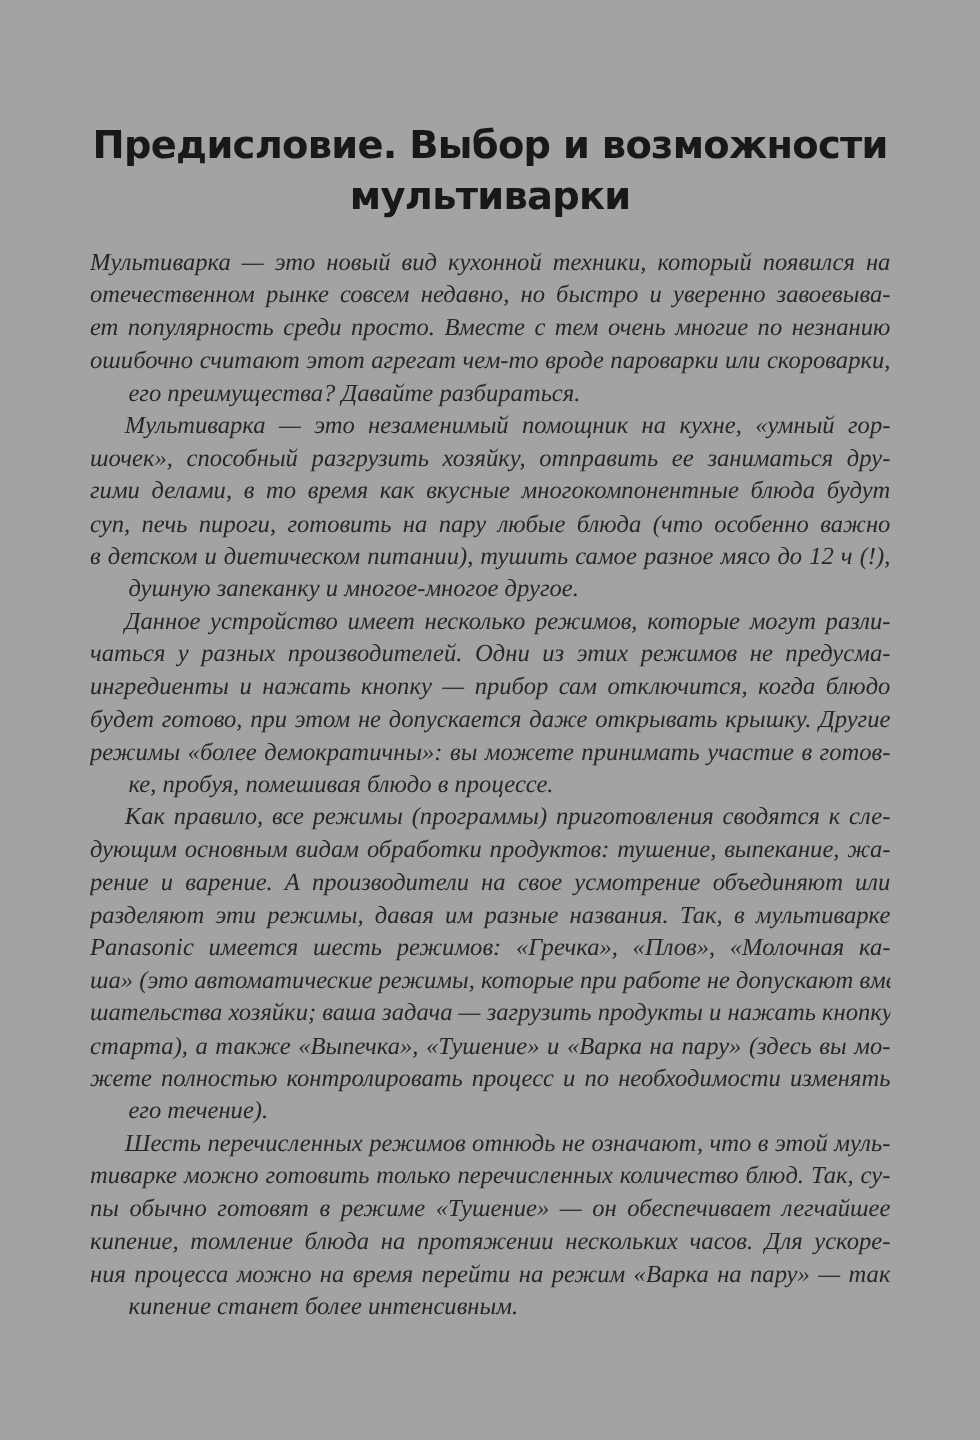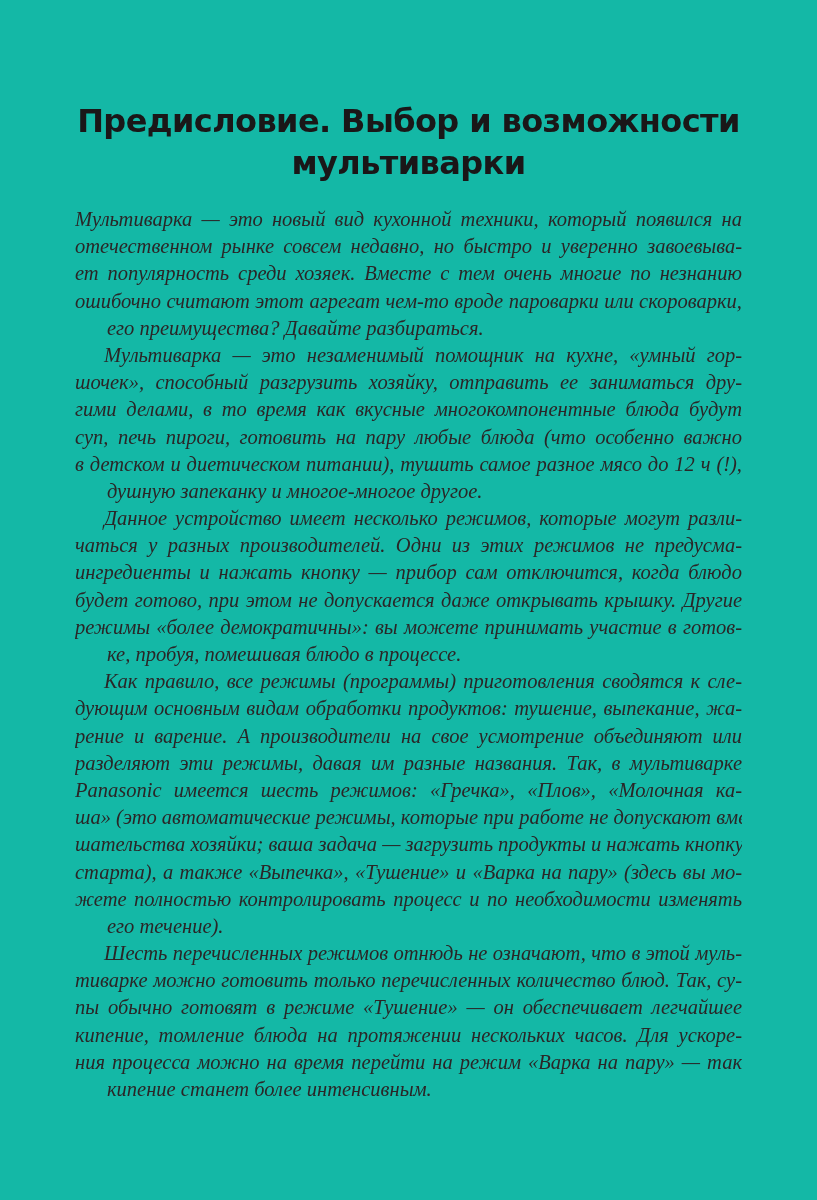--- a/index.html
+++ b/index.html
@@ -13,21 +13,21 @@
       position: relative;
       overflow: hidden;
       color: #231f20;
     }
     .page {
       position: absolute;
       left: 0;
       top: 0;
       width: 817px;
       height: 1200px;
-      background: #14b8a6;
+      background: #a3a3a3;
     }
     .title {
       position: absolute;
       left: 0;
       top: 100px;
       width: 817px;
       text-align: center;
       font-family: "DejaVu Sans", sans-serif;
       font-weight: bold;
       font-size: 32px;
@@ -74,21 +74,21 @@
   <h1 class="title" style="margin:0;">
     <span class="tline">Предисловие. Выбор и возможности</span>
     <span class="tline">мультиварки</span>
   </h1>
 
   <div class="body-text">
 
     <div class="paragraph">
       <span class="line">Мультиварка — это новый вид кухонной техники, который появился на</span>
       <span class="line">отечественном рынке совсем недавно, но быстро и уверенно завоевыва-</span>
-      <span class="line">ет популярность среди хозяек. Вместе с тем очень многие по незнанию</span>
+      <span class="line">ет популярность среди просто. Вместе с тем очень многие по незнанию</span>
       <span class="line">ошибочно считают этот агрегат чем-то вроде пароварки или скороварки,</span>
       <span class="line last">его преимущества? Давайте разбираться.</span>
     </div>
 
     <div class="paragraph">
       <span class="line indent">Мультиварка — это незаменимый помощник на кухне, «умный гор-</span>
       <span class="line">шочек», способный разгрузить хозяйку, отправить ее заниматься дру-</span>
       <span class="line">гими делами, в то время как вкусные многокомпонентные блюда будут</span>
       <span class="line">суп, печь пироги, готовить на пару любые блюда (что особенно важно</span>
       <span class="line">в детском и диетическом питании), тушить самое разное мясо до 12 ч (!),</span>

